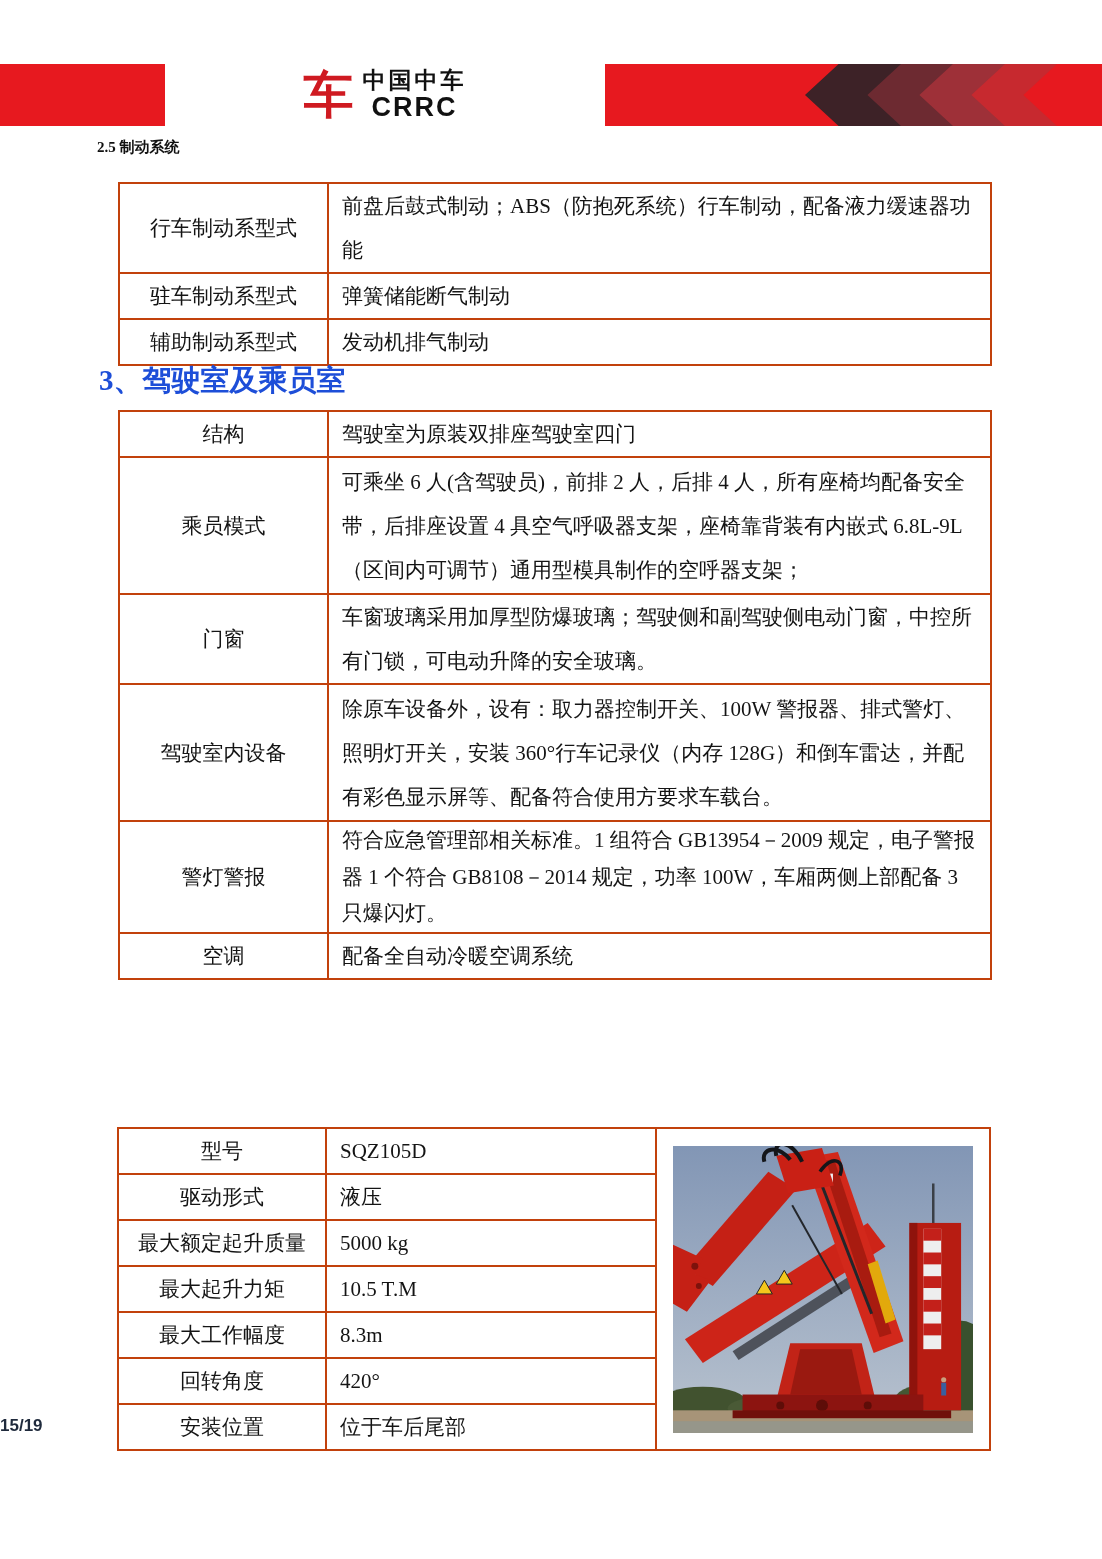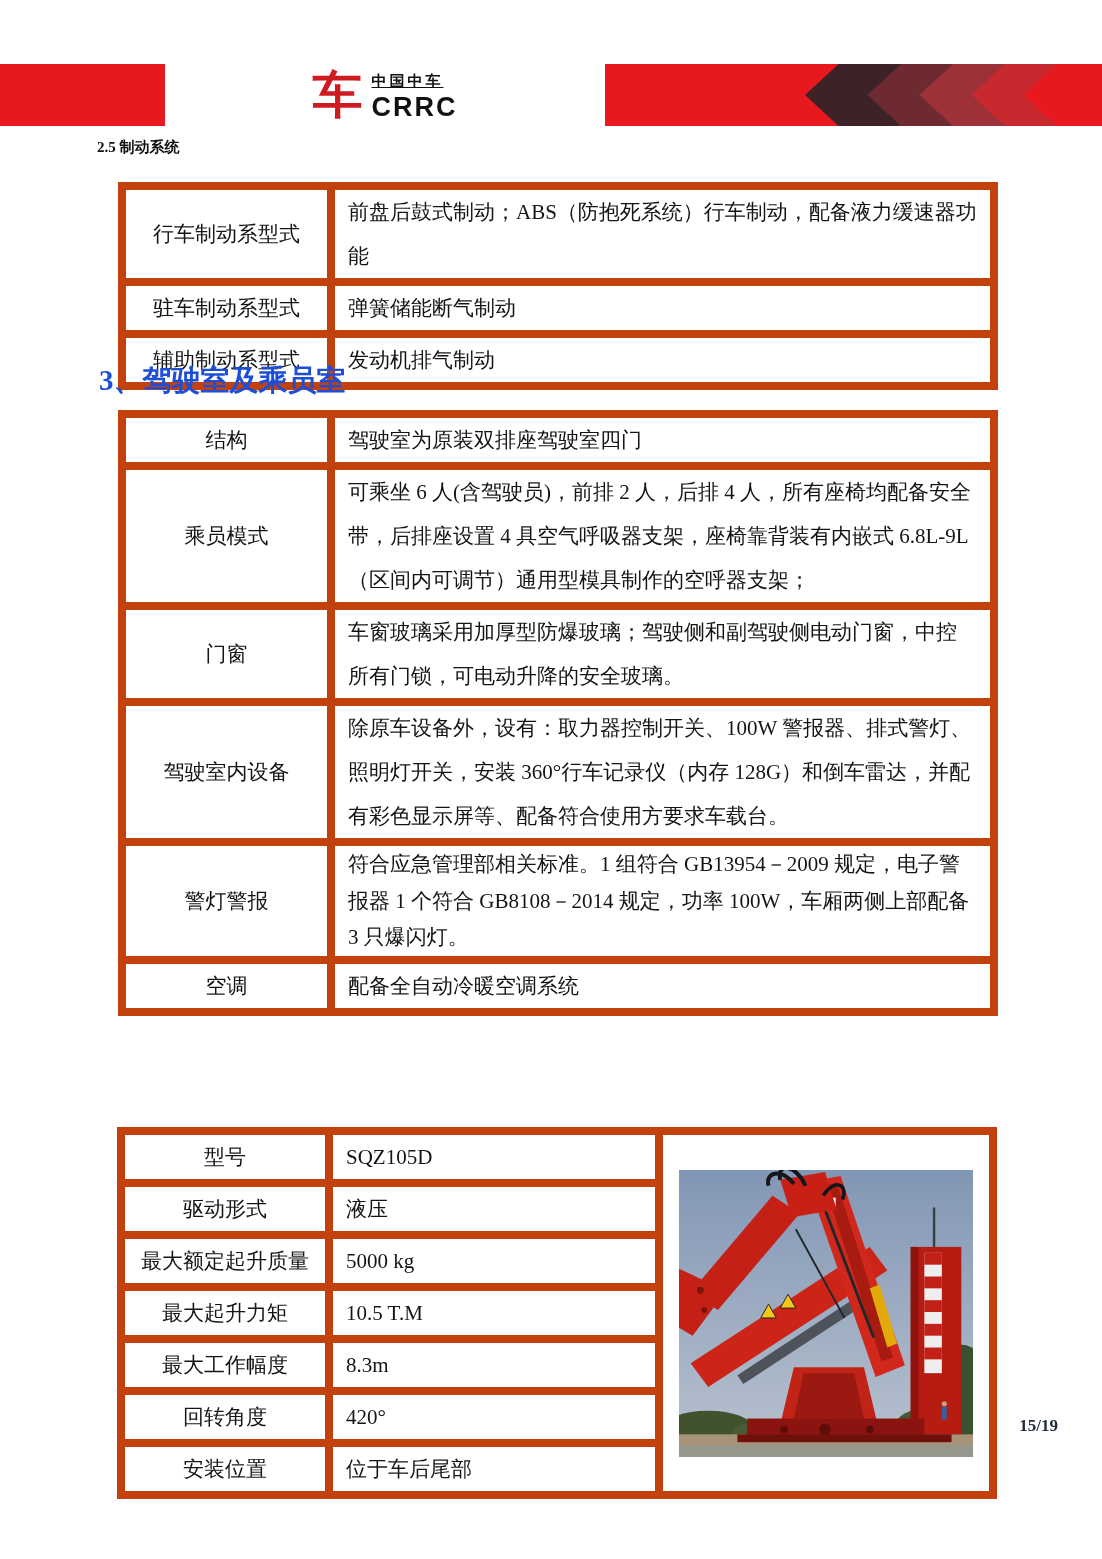--- a/index.html
+++ b/index.html
@@ -18,53 +18,53 @@
           clip-path:polygon(35% 0, 100% 0, 65% 50%, 100% 100%, 35% 100%, 0 50%); }
   .chev1 { left:200px; background:#3d2227; z-index:4; }
   .chev2 { left:252px; background:#6d2a31; z-index:3; }
   .chev3 { left:304px; background:#9e3038; z-index:2; }
   .chev4 { left:356px; background:#c7292f; z-index:1; }
 
   .logo { display:flex; align-items:center; gap:9px; }
   .crrc-glyph { font-size:50px; line-height:50px; font-weight:bold; color:#cf1a21;
                 font-family:"Liberation Serif", serif; }
   .logo-text { display:flex; flex-direction:column; justify-content:center; }
-  .crrc-cn { font-size:15px; font-weight:bold; letter-spacing:3px; color:#111; line-height:24px;text-decoration:underline; }
+  .crrc-cn { font-size:23px; font-weight:bold; letter-spacing:3px; color:#111; line-height:24px; }
   .crrc-en { font-size:27px; font-weight:bold; letter-spacing:2px; color:#111; line-height:28px;
              font-family:"Liberation Sans", sans-serif;text-align:center; }
   .cs-cn { font-size:24px; font-weight:bold; letter-spacing:2px; color:#111; line-height:27px; }
   .cs-en { font-size:11px; font-weight:bold; letter-spacing:1.5px; color:#c4161d; line-height:15px;
            font-family:"Liberation Sans", sans-serif; }
 
   
   .h-small { position:absolute; left:97px;  font-size:15px; font-weight:bold; color:#111; }
   .h-big   { position:absolute; left:99px;  font-size:29px; font-weight:bold; color:#1d4ed8; }
   #h-brake { top:138px; }
   #h-cab   { top:361px; }
   #h-crane { top:1031px; }
 
   
   table.spec { position:absolute; border-collapse:collapse; table-layout:fixed; background:#fff; }
-  table.spec td { border:8px solid #c2410c; font-size:21px; line-height:44px;
+  table.spec td { border:2px solid #c2410c; font-size:21px; line-height:44px;
                   vertical-align:middle; color:#141414; }
   td.lbl { text-align:center; }
   td.val { padding:0 13px; text-align:left; }
   td.val.tight { line-height:36.5px; }
 
   #tbl-brake { left:118px; top:182px; width:872px; }
   #tbl-cab   { left:118px; top:410px; width:872px; }
   #tbl-crane { left:117px; top:1127px; width:872px; }
 
   td.photo-cell { padding:12px 16px; vertical-align:middle; }
   .photo-frame { width:100%; height:287px; background:#fff; }
   .photo-frame svg { width:100%; height:100%; display:block; }
 
   
-  .footer { position:absolute; top:1416px; left:0; width:1058px; text-align:right;
-            font-family:Liberation Serif, serif; font-size:17px; font-weight:bold; color:#1f2a3c; }
+  .footer { position:absolute; top:1416px; left:0; width:1058px; text-align:left;
+            font-family:Liberation Sans, sans-serif; font-size:17px; font-weight:bold; color:#1f2a3c; }
 </style>
 </head>
 <body>
 
 <div class="page">
 
   <div class="header">
     <div class="hdr-red-left"></div>
     <div class="hdr-logos">
       <div class="logo">

